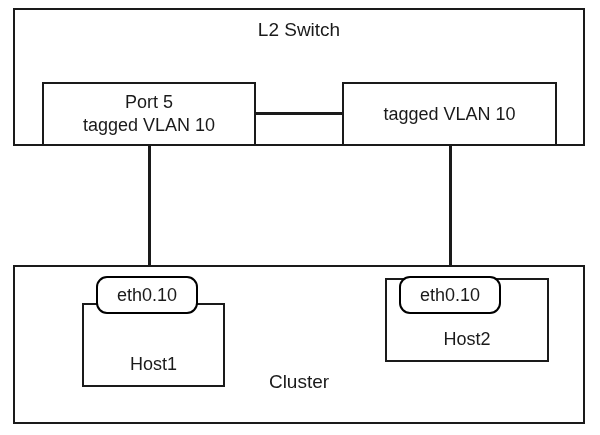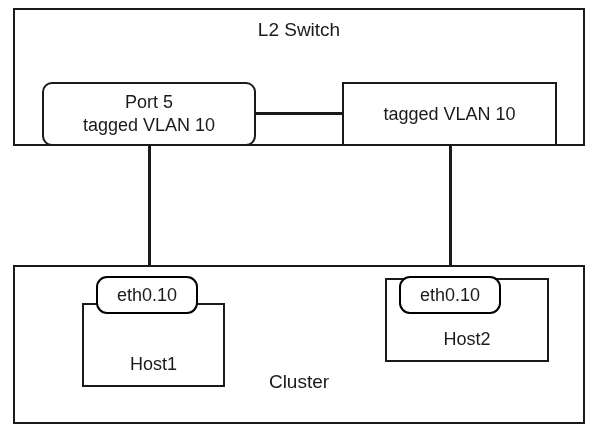--- a/index.html
+++ b/index.html
@@ -54,21 +54,21 @@
     height: 64px;
     z-index: 3;
     display: flex;
     flex-direction: column;
     align-items: center;
     justify-content: center;
     line-height: 23px;
     font-size: 18px;
     color: #1a1a1a;
   }
-  .port-left  { left: 42px;  width: 214px; border-radius: 10px; }
+  .port-left  { left: 42px;  width: 214px; }
   .port-right { left: 342px; width: 215px; }
 
   .port-line { display: block; white-space: nowrap; }
 
   
   .connector-h {
     position: absolute;
     left: 256px;
     top: 112px;
     width: 87px;

